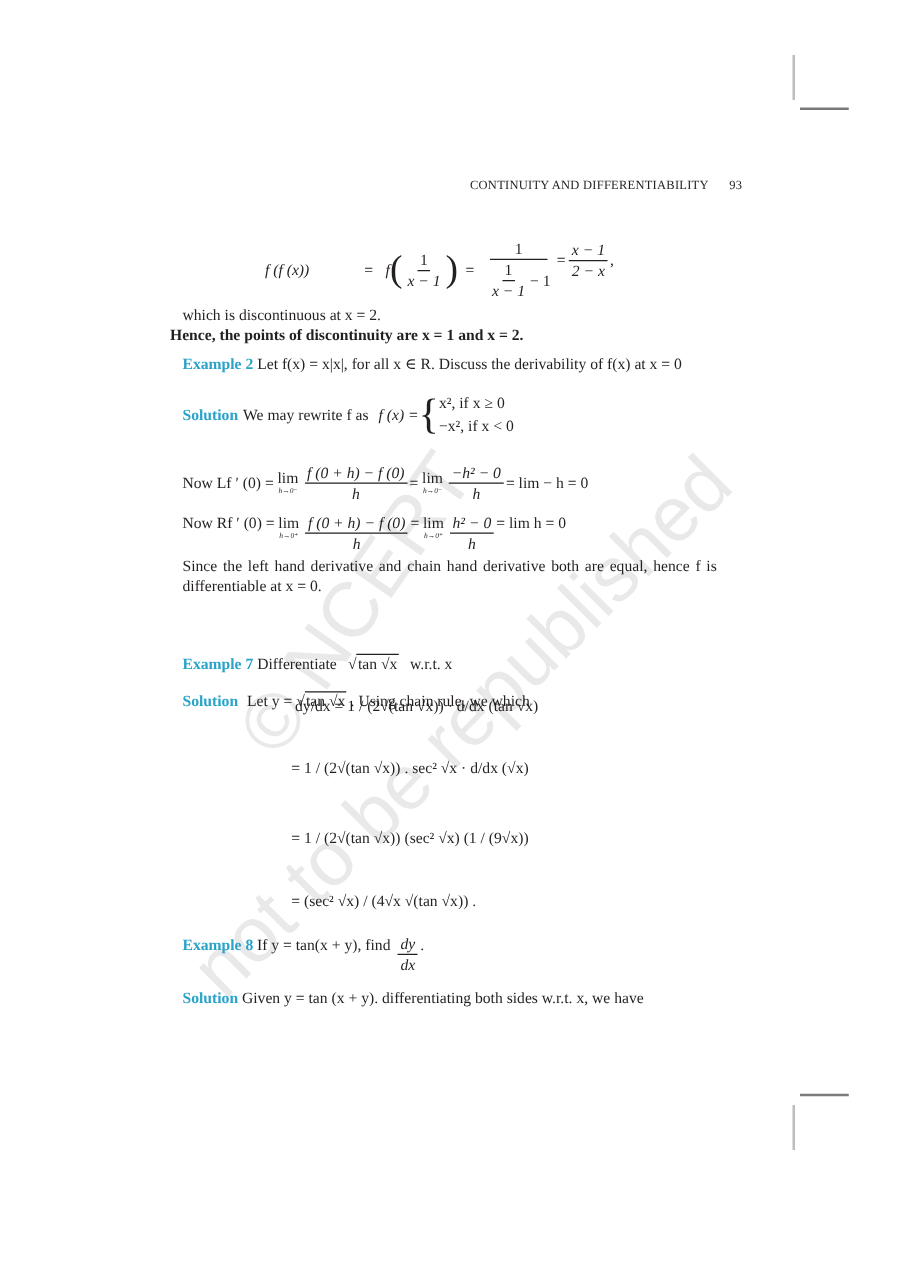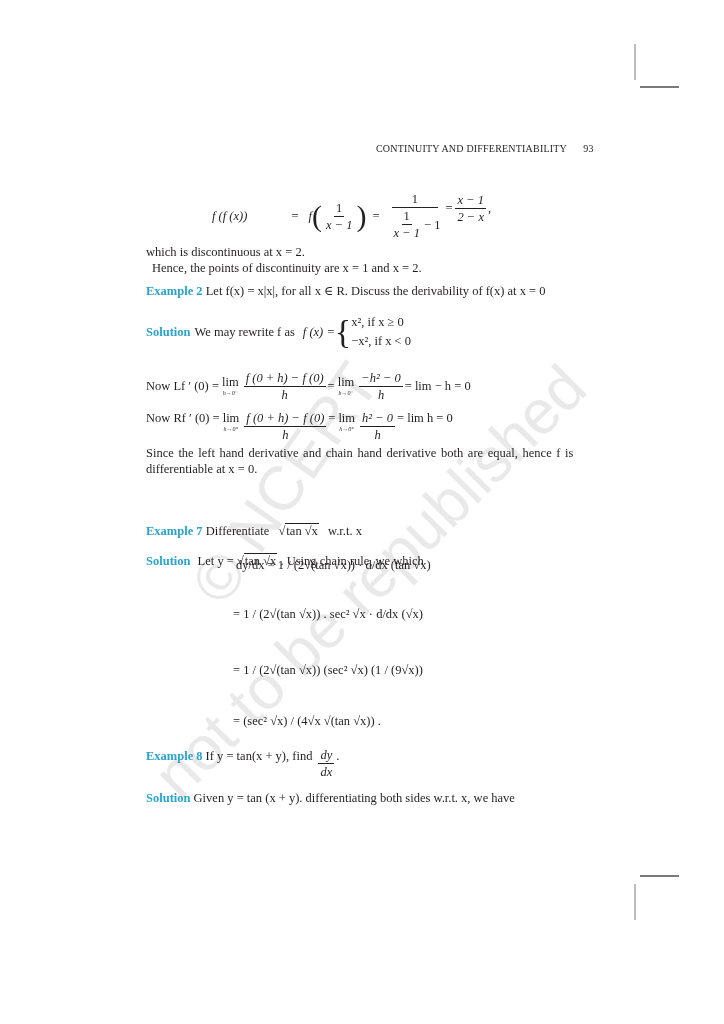--- a/index.html
+++ b/index.html
@@ -71,21 +71,21 @@
     </span>
     <span style="margin:0 1px; position:relative; top:-8px;">=</span>
     <span class="frac" style="position:relative; top:-8px;">
       <span class="num it">x − 1</span>
       <span class="den it">2 − x</span>
     </span>
     <span style="position:relative; top:-8px;">,</span>
   </div>
 
   <div class="abs txt" style="left:146px; top:244px;">which is discontinuous at x = 2.</div>
-  <div class="abs txt" style="left:152px; top:260px;">Hence, the points of discontinuity are x = 1 and x = 2.</div>
+  <div class="abs txt" style="left:136px; top:260px;font-weight:bold;">Hence, the points of discontinuity are x = 1 and x = 2.</div>
 
   <div class="abs txt" style="left:146px; top:283px;">
     <span class="blue">Example 2</span>
     <span>Let f(x) = x|x|, for all x ∈ R. Discuss the derivability of f(x) at x = 0</span>
   </div>
 
   <div class="abs txt" style="left:146px; top:310px; display:flex; align-items:center; height:44px;">
     <span class="blue">Solution</span>
     <span style="margin-left:4px;">We may rewrite f as</span>
     <span class="it" style="margin-left:8px;">f (x) =</span>

